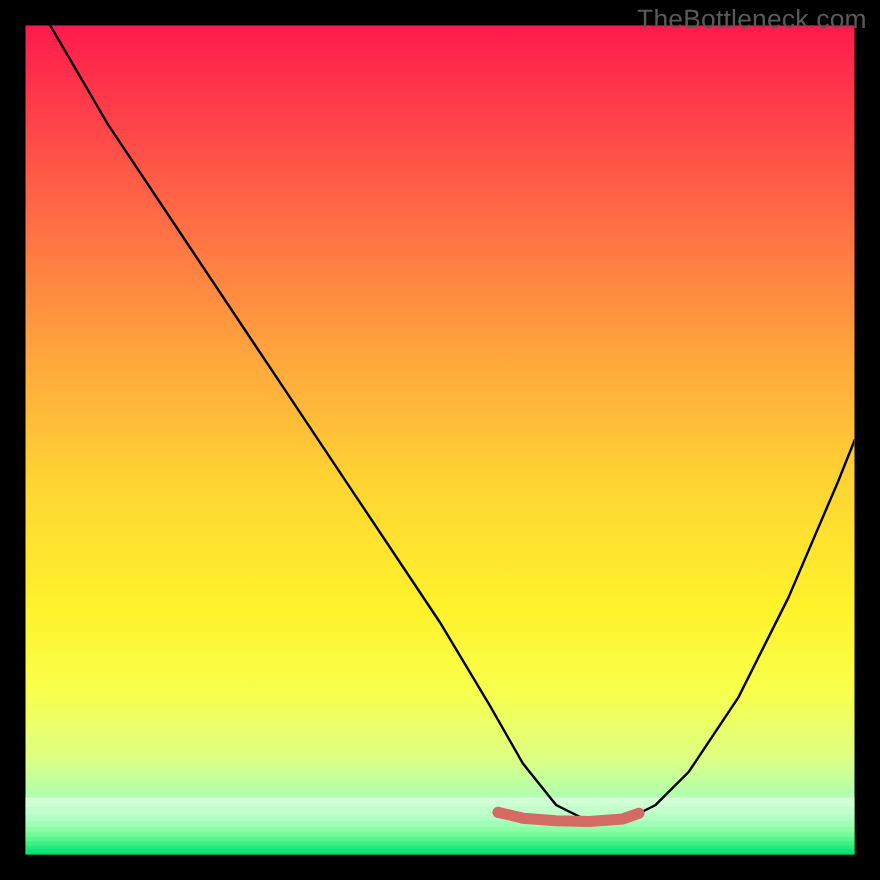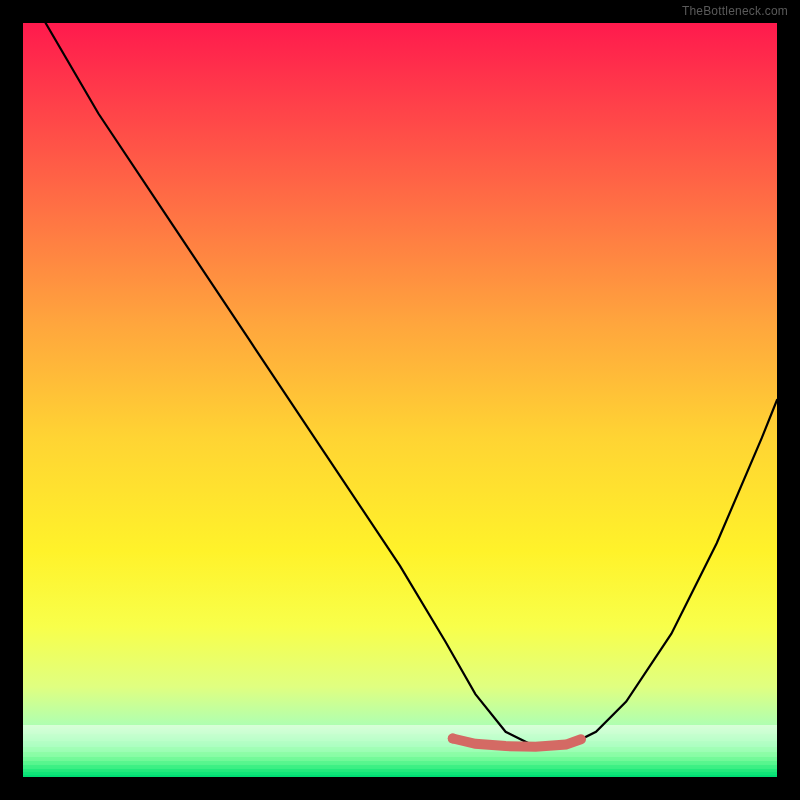--- a/index.html
+++ b/index.html
@@ -14,21 +14,21 @@
     position: relative;
     width: 800px;
     height: 800px;
     background: #000;
   }
   .watermark {
     position: absolute;
     top: 4px;
     right: 12px;
     color: #5a5a5a;
-    font-size: 12px;
+    font-size: 24px;
     font-weight: 500;
     letter-spacing: 0.2px;
     z-index: 50;
     user-select: none;
   }
   .plot-area {
     position: absolute;
     left: 23px;
     top: 23px;
     width: 754px;

